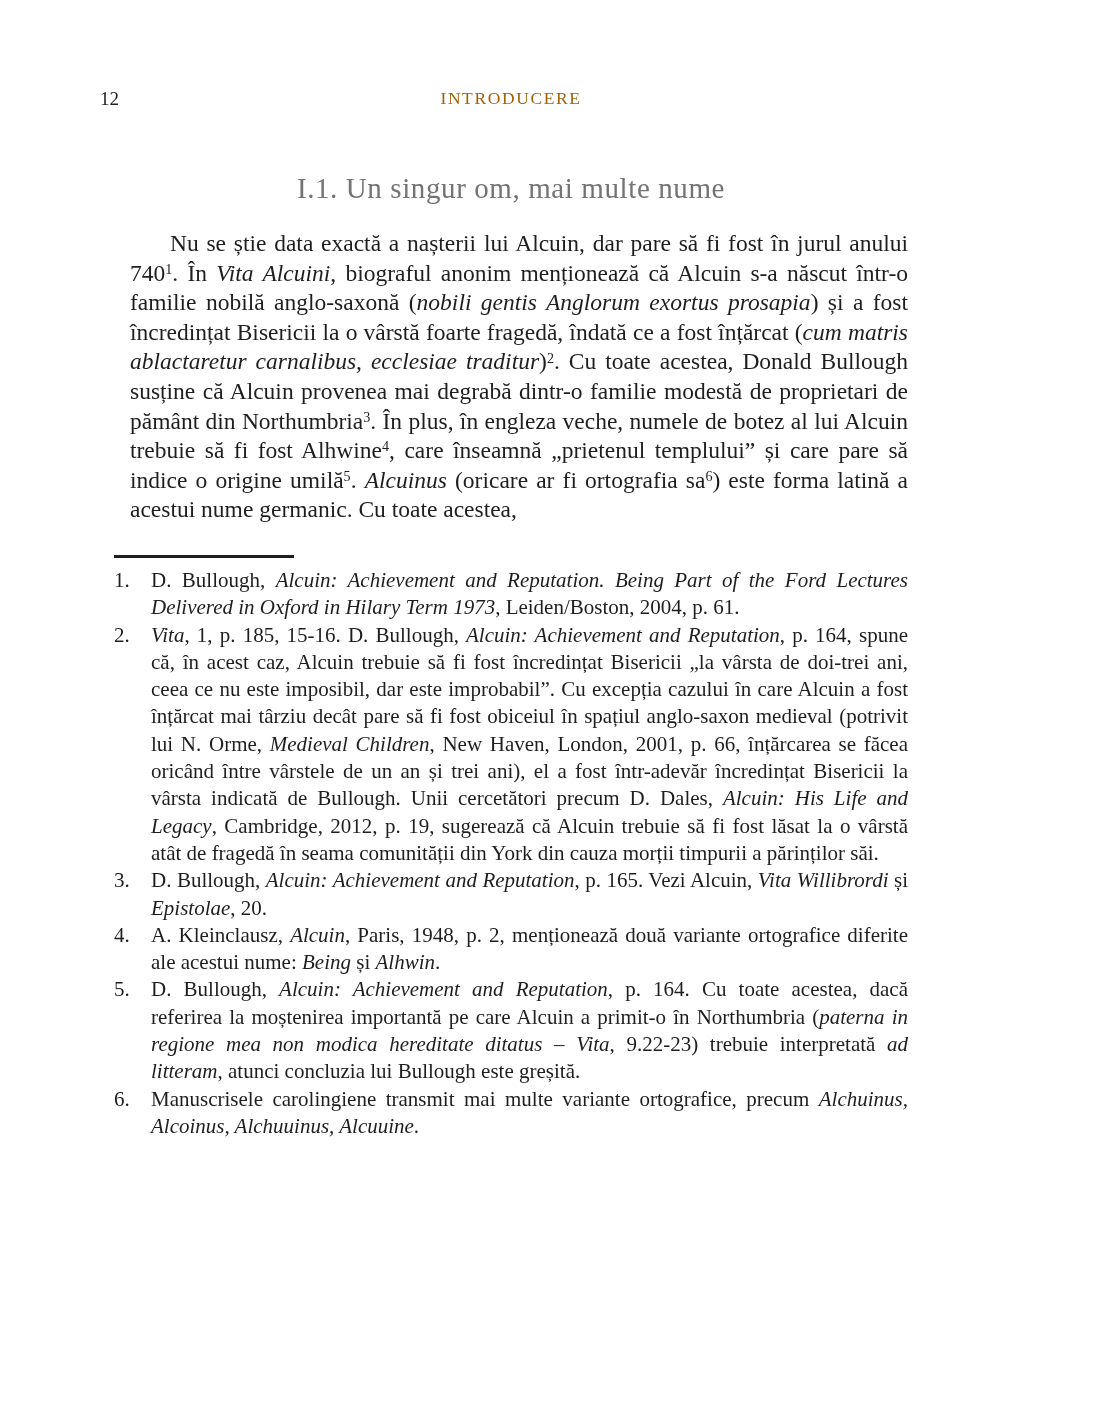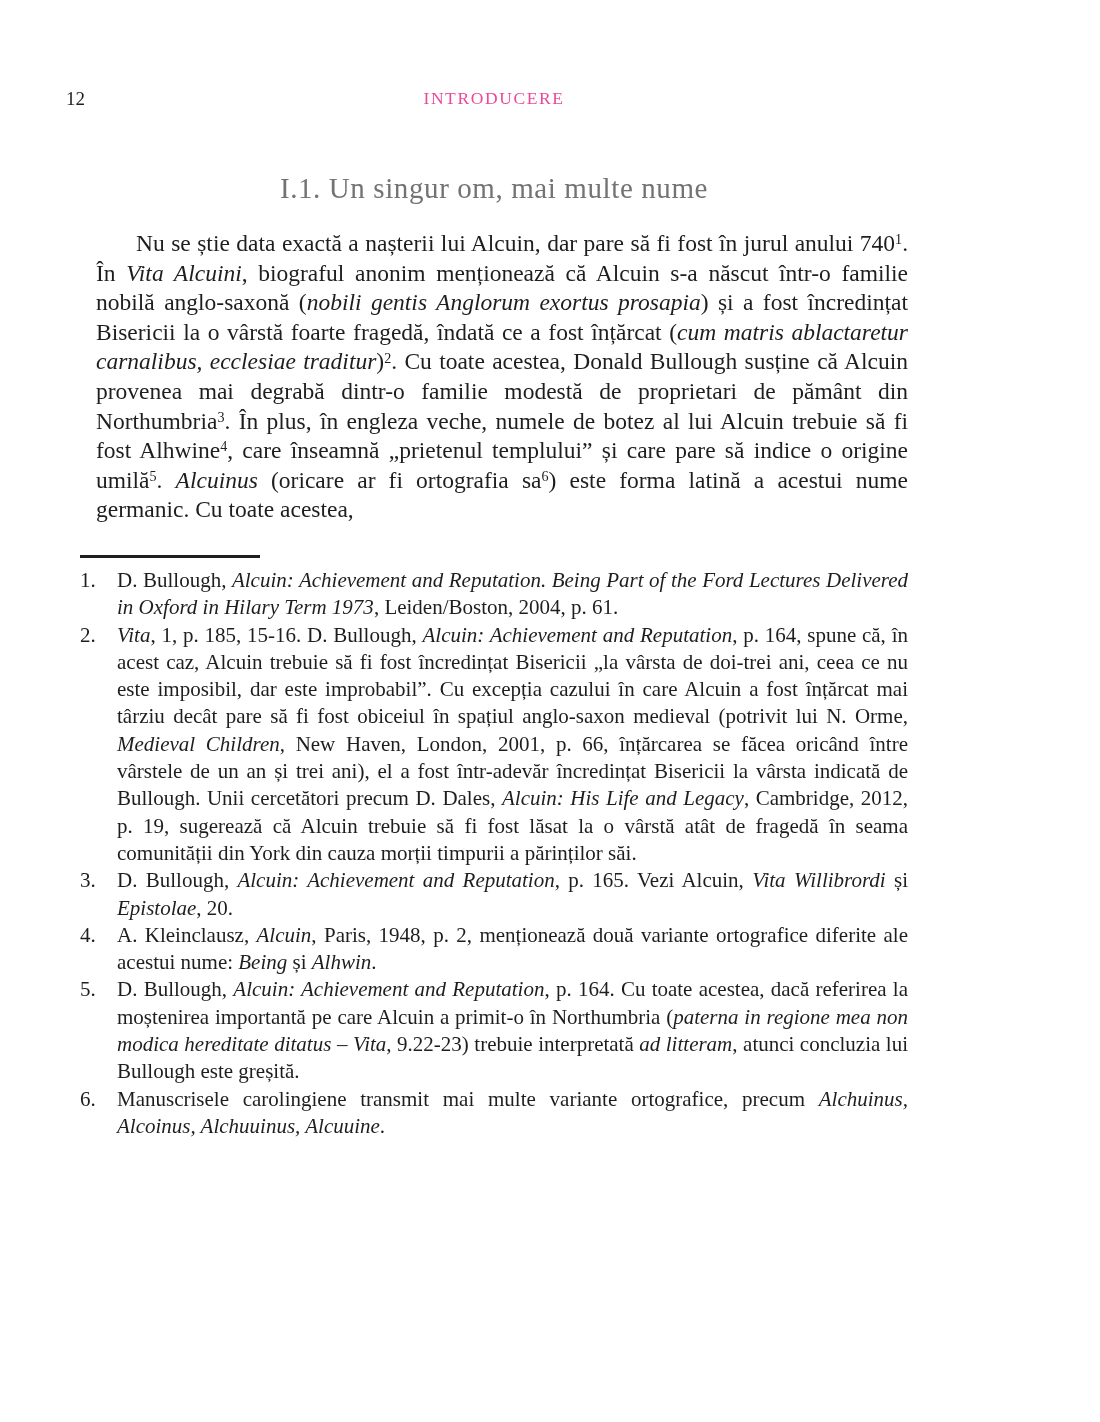--- a/index.html
+++ b/index.html
@@ -8,39 +8,39 @@
     background: #ffffff;
   }
   .page {
     position: relative;
     width: 1100px;
     height: 1422px;
     background: #ffffff;
     color: #1e1e1e;
     font-family: "Liberation Serif", serif;
     box-sizing: border-box;
-    padding: 88px 192px 0 80px;
+    padding: 88px 192px 0 114px;
     overflow: hidden;
   }
   .pagehead {
     position: relative;
     height: 24px;
   }
   .pagenum {
     position: absolute;
     left: -14px;
     top: 0;
     font-size: 19px;
   }
   .runtitle {
     display: block;
     text-align: center;
     font-size: 17.5px;
     letter-spacing: 1.6px;
-    color: #ec4899;
+    color: #a16207;
   }
   .heading {
     margin: 60px 0 0 0;
     text-align: center;
     font-weight: normal;
     font-size: 29px;
     letter-spacing: 0.6px;
     color: #737373;
   }
   .body-para {

